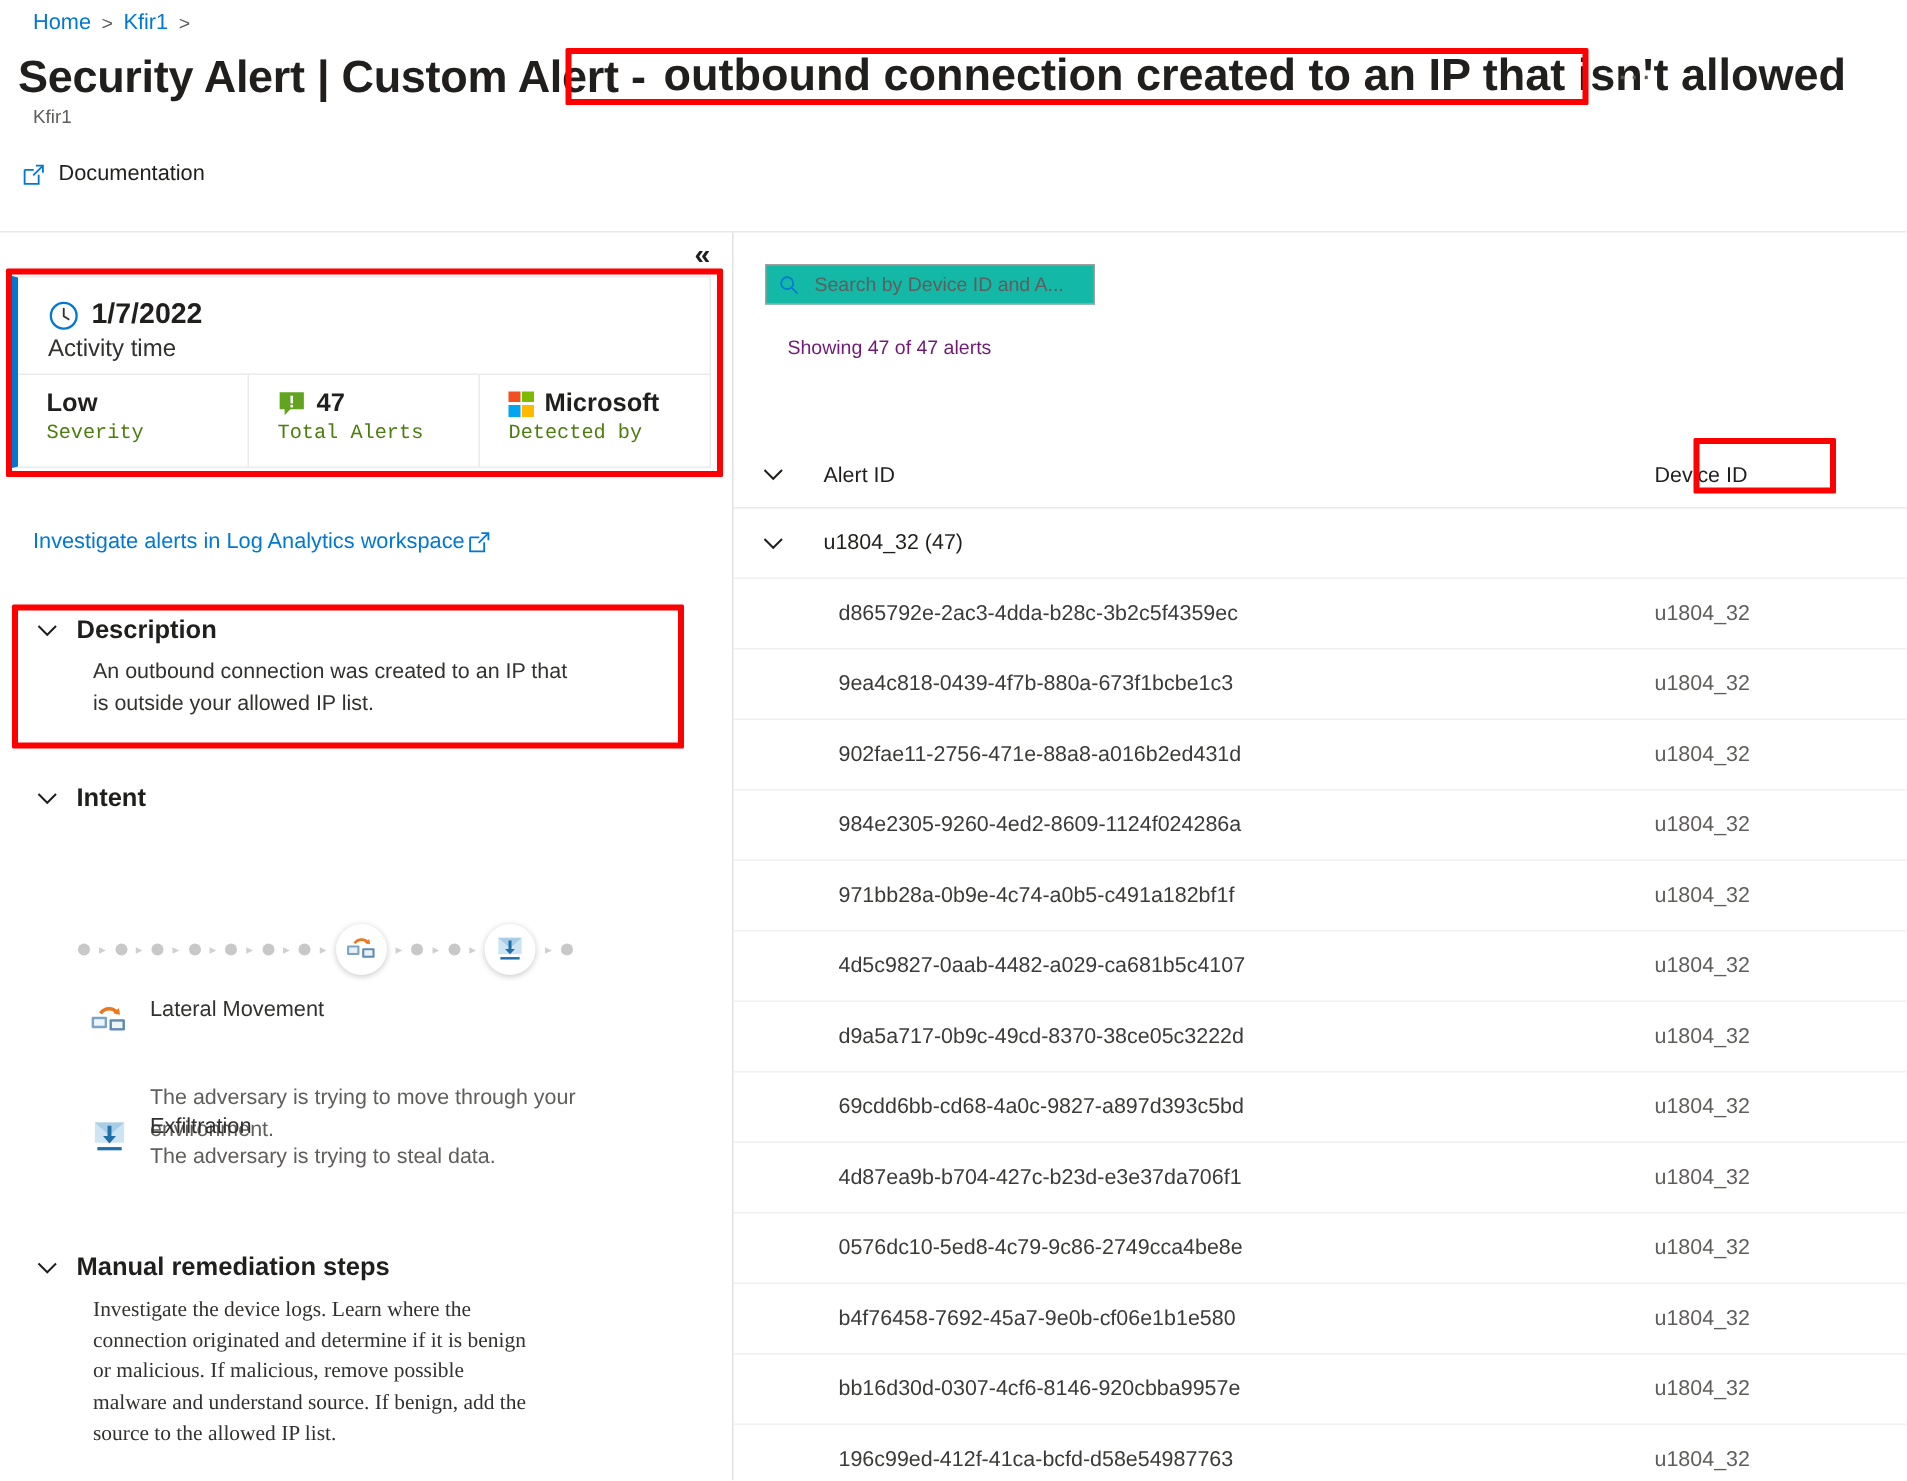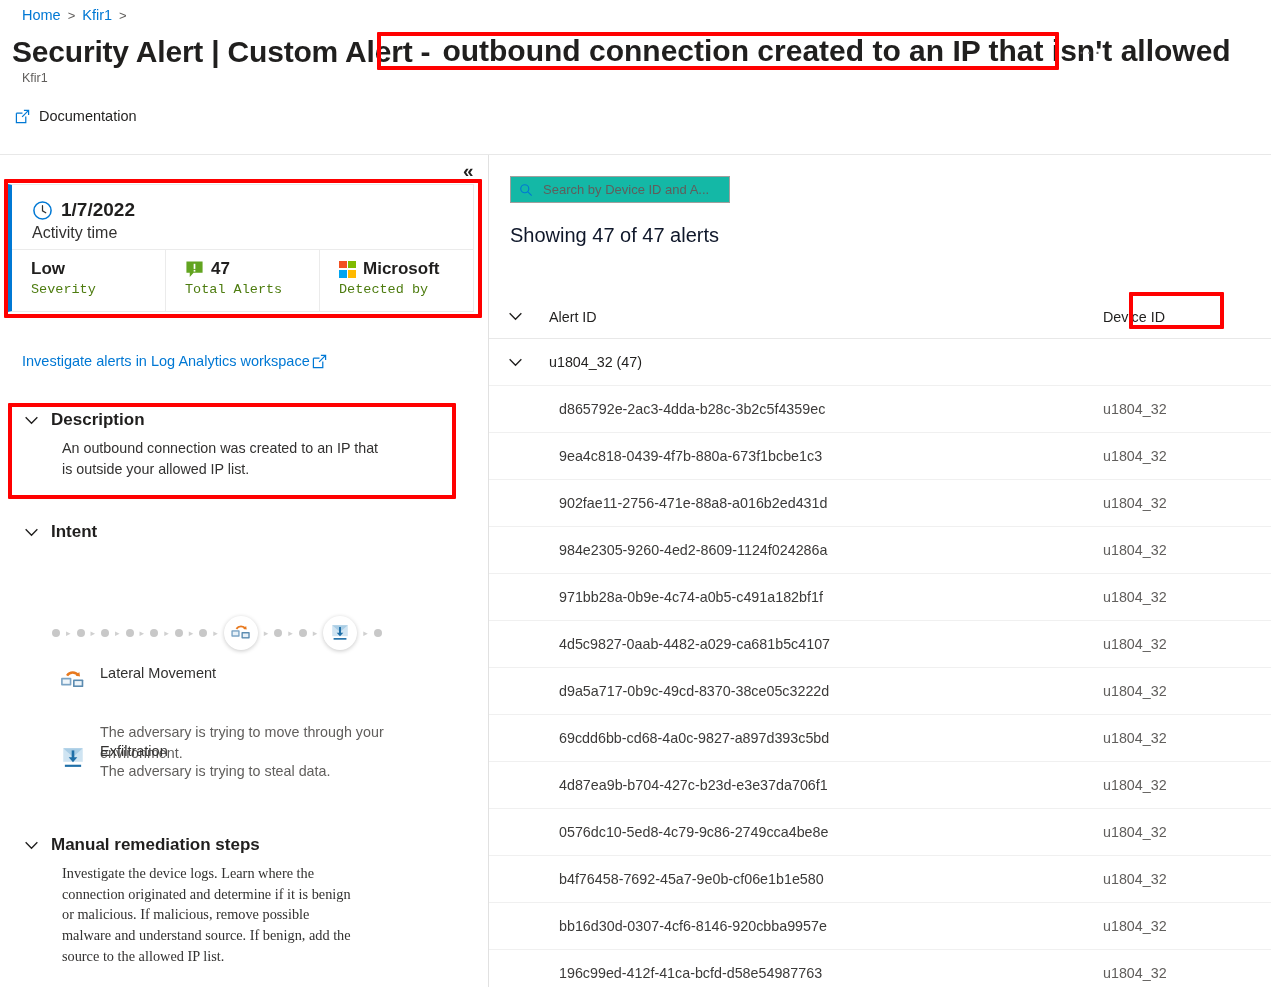--- a/index.html
+++ b/index.html
@@ -148,22 +148,22 @@
   }
   .search-ico { width: 14px; height: 14px; display: block; flex: none; }
   .search-box input {
     border: none; outline: none; flex: 1; min-width: 0;
     font-family: "Liberation Sans", sans-serif; font-size: 13px;
     color: #201f1e; background: transparent;
   }
   .search-box input::placeholder { color: #605e5c; }
 
   .showing {
-    position: absolute; left: 21px; top: 69px;
-    font-size: 20px; color: #0f172a;
+    position: absolute; left: 36px; top: 69px;
+    font-size: 13px; color: #701a75;
   }
 
   .tbl { position: absolute; left: 0; top: 140px; width: 782px; }
   .trow {
     display: flex; align-items: center;
     height: 47px; border-bottom: 1px solid #f0f0f0;
     padding-left: 19px; padding-right: 28px;
   }
   .trow.hdr { border-bottom: 1px solid #e8e8e8; height: 44px; }
   .trow.group { border-bottom: 1px solid #f0f0f0; }

